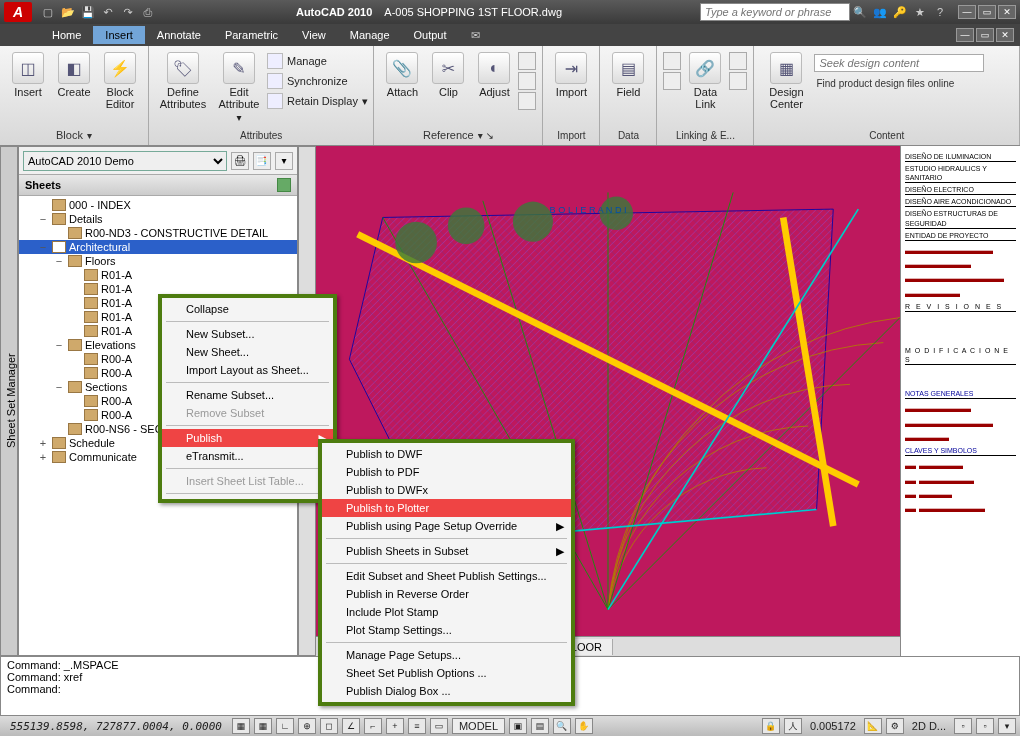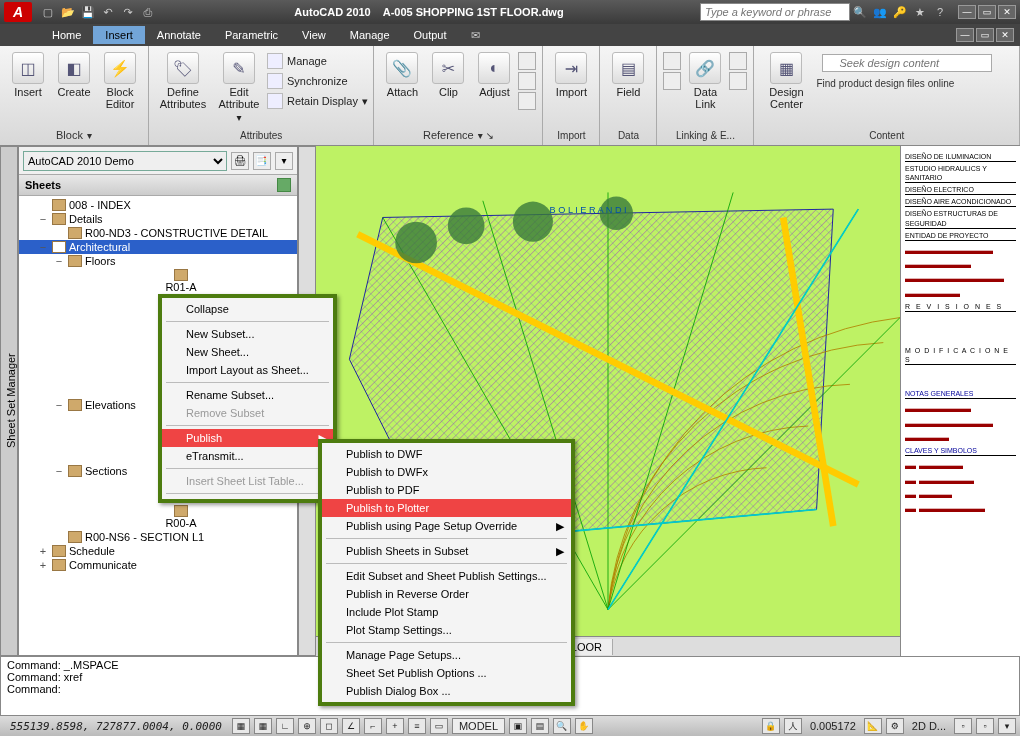--- a/index.html
+++ b/index.html
@@ -2,55 +2,55 @@
 <html><head>
 <meta charset="utf-8">
 <style>
 * { margin: 0; padding: 0; box-sizing: border-box; font-family: "Segoe UI", Tahoma, Arial, sans-serif; font-size: 11px; }
 body { background: #3c3c3c; width: 1020px; height: 736px; overflow: hidden; position: relative; }
 .titlebar { height: 24px; background: linear-gradient(#5a5a5a,#3a3a3a); display: flex; align-items: center; color: #fff; padding: 0 4px; }
 .titlebar .app-logo { width: 28px; height: 20px; background: #c00; border-radius: 2px; margin-right: 6px; display:flex; align-items:center; justify-content:center; color:#fff; font-weight:bold; font-style:italic; font-size:14px;}
 .qat-btn { width: 18px; height: 18px; display: inline-flex; align-items: center; justify-content: center; color: #ccc; margin: 0 1px; cursor: pointer; }
 .title-text { margin: 0 auto; display: flex; gap: 12px; font-size: 12px; }
 .title-app { font-weight: bold; }
-.title-file { font-weight: bold; color: #fff; }
+.title-file { font-weight: normal; color: #fff; }
 .search-box { background: #fff; width: 150px; height: 18px; border: 1px solid #888; padding: 0 4px; color: #888; font-style: italic; }
 .win-controls { display: flex; gap: 2px; margin-left: 8px; }
 .win-btn { width: 18px; height: 14px; background: #666; border: 1px solid #999; color:#fff; display:flex;align-items:center;justify-content:center; font-size:9px;}
 .menubar { height: 22px; background: #444; display: flex; align-items: center; color: #fff; padding-left: 40px; }
 .menu-tab { padding: 3px 12px; cursor: pointer; }
 .menu-tab.active { background: #72a5d8; color: #000; }
 .ribbon { height: 100px; background: linear-gradient(#f5f5f5,#d8d8d8); border-bottom: 1px solid #888; display: flex; }
 .ribbon-group { border-right: 1px solid #aaa; padding: 2px 6px; display: flex; flex-direction: column; }
 .ribbon-group-body { flex:1; display:flex; align-items:flex-start; gap:2px; padding-top:4px;}
 .ribbon-group-label { text-align: center; font-size: 10px; color: #333; padding: 2px 0; display:flex;justify-content:center;align-items:center;gap:4px;}
 .ribbon-big-btn { width: 44px; display: flex; flex-direction: column; align-items: center; text-align: center; cursor: pointer; font-size: 10px; color:#222; gap:2px;}
 .ribbon-big-btn .ico { width: 32px; height: 32px; border: 1px solid #bbb; border-radius: 3px; background: linear-gradient(#fff,#ddd); display:flex;align-items:center;justify-content:center; font-size:16px; color:#557;}
 .ribbon-small-row { display: flex; align-items: center; gap: 4px; padding: 1px 0; cursor:pointer; color:#222;}
 .ribbon-small-row .sico { width:16px; height:16px; border:1px solid #bbb; background:#eef; display:inline-block;}
-.ribbon-content-search { width: 170px; background:#fff; border:1px solid #aaa; height:18px; padding:0 16px; font-style:italic; color:#888; margin:2px 8px;}
+.ribbon-content-search { width: 170px; background:#fff; border:1px solid #aaa; height:18px; padding:0 4px; font-style:italic; color:#888; margin:2px 0;}
 .workspace { position: absolute; top: 146px; left: 0; right: 0; bottom: 80px; display: flex; background:#222;}
 .ssm-label { width: 18px; background: #ccc; writing-mode: vertical-lr; transform: rotate(180deg); text-align: center; font-size: 11px; padding: 6px 0; border:1px solid #888;}
 .sheetset { width: 280px; background: #f0f0f0; border: 1px solid #888; display: flex; flex-direction: column; }
 .sheetset-top { height: 28px; display: flex; align-items: center; gap: 4px; padding: 2px 4px; border-bottom:1px solid #aaa;}
 .sheetset-top select { flex:1; font-size:11px; height:20px; border:1px solid #7a9; }
 .ss-tbtn { width:18px; height:18px; border:1px solid #aaa; background:#eee; display:inline-flex;align-items:center;justify-content:center; font-size:10px;}
 .sheetset-header { background: linear-gradient(#e8e8e8,#ccc); padding: 3px 6px; font-weight: bold; border-bottom:1px solid #aaa; display:flex; align-items:center;}
 .sheetset-header .refresh { margin-left:auto; width:14px;height:14px;background:#6a6;border:1px solid #484;}
 .tree { flex: 1; overflow: auto; background: #fff; padding: 2px 0; }
 .tree-row { display: flex; align-items: center; padding: 1px 4px; white-space: nowrap; cursor:pointer;}
 .tree-row .exp { width:12px; text-align:center; color:#555; }
 .tree-row .tico { width:14px; height:12px; margin: 0 3px; display:inline-block; background:#cfa96b; border:1px solid #997744; }
 .tree-row.lvl1 { padding-left: 18px; }
 .tree-row.lvl2 { padding-left: 34px; }
-.tree-row.lvl3 { padding-left: 50px; flex-direction: column; }
+.tree-row.lvl3 { padding-left: 50px; }
 .tree-row.sel { background: #2b60c9; color: #fff; }
 .tree-row.sel .tico { background:#fff; }
 .sheetlist-tab { width:18px; background:#ddd; writing-mode:vertical-lr; transform:rotate(180deg); text-align:center; font-size:10px; border:1px solid #888;}
-.canvas-area { flex: 1; position: relative; background: #bef264; overflow:hidden;}
+.canvas-area { flex: 1; position: relative; background: #be185d; overflow:hidden;}
 .drawing-svg { width:100%; height:100%; }
 .layout-tabs { position:absolute; bottom:0; left:0; right:0; height:20px; background:#ddd; display:flex; align-items:center; border-top:1px solid #888; font-size:11px;}
 .layout-tab { padding:2px 10px; border-right:1px solid #aaa; background:#eee; cursor:pointer;}
 .layout-tab.active { background:#fff; font-weight:bold; border-top:1px solid #888;}
 .layout-nav { padding:0 4px; color:#555; cursor:pointer;}
 .context-menu { position: absolute; background: #f4f4f4; border: 4px solid #4d7c0f; box-shadow: 2px 2px 4px rgba(0,0,0,0.4); z-index: 100; padding:2px 0; min-width:160px;}
 .context-menu .mitem { padding: 3px 24px 3px 24px; cursor: pointer; position:relative; white-space:nowrap;}
 .context-menu .mitem.hl { background: #ef4444; color:#fff; }
 .context-menu .mitem.disabled { color: #999; }
 .context-menu .sep { height:1px; background:#bbb; margin:3px 4px; }
@@ -227,21 +227,21 @@
       <span class="ss-tbtn">▾</span>
     </div>
     <div class="sheetset-header">
       <span>Sheets</span>
       <span class="refresh"></span>
     </div>
     <div class="tree" id="tree">
         <div class="tree-row lvl1">
           <span class="exp"></span>
           <span class="tico"></span>
-          <span>008 - INDEX</span>
+          <span>000 - INDEX</span>
         </div>
         <div class="tree-row lvl1">
           <span class="exp">−</span>
           <span class="tico"></span>
           <span>Details</span>
         </div>
         <div class="tree-row lvl2">
           <span class="exp"></span>
           <span class="tico"></span>
           <span>R00-ND3 - CONSTRUCTIVE DETAIL</span>
@@ -408,22 +408,22 @@
     <div class="sep"></div>
     <div class="mitem hl">Publish<span class="arr">▶</span></div>
     <div class="mitem">eTransmit...</div>
     <div class="sep"></div>
     <div class="mitem disabled">Insert Sheet List Table...</div>
     <div class="sep"></div>
   </div>
 
 <div class="context-menu" id="ctx2" style="left:318px; top:439px; min-width:250px;">
     <div class="mitem">Publish to DWF</div>
+    <div class="mitem">Publish to PDF</div>
     <div class="mitem">Publish to DWFx</div>
-    <div class="mitem">Publish to PDF</div>
     <div class="mitem hl">Publish to Plotter</div>
     <div class="mitem">Publish using Page Setup Override<span class="arr">▶</span></div>
     <div class="sep"></div>
     <div class="mitem">Publish Sheets in Subset<span class="arr">▶</span></div>
     <div class="sep"></div>
     <div class="mitem">Edit Subset and Sheet Publish Settings...</div>
     <div class="mitem">Publish in Reverse Order</div>
     <div class="mitem">Include Plot Stamp</div>
     <div class="mitem">Plot Stamp Settings...</div>
     <div class="sep"></div>

